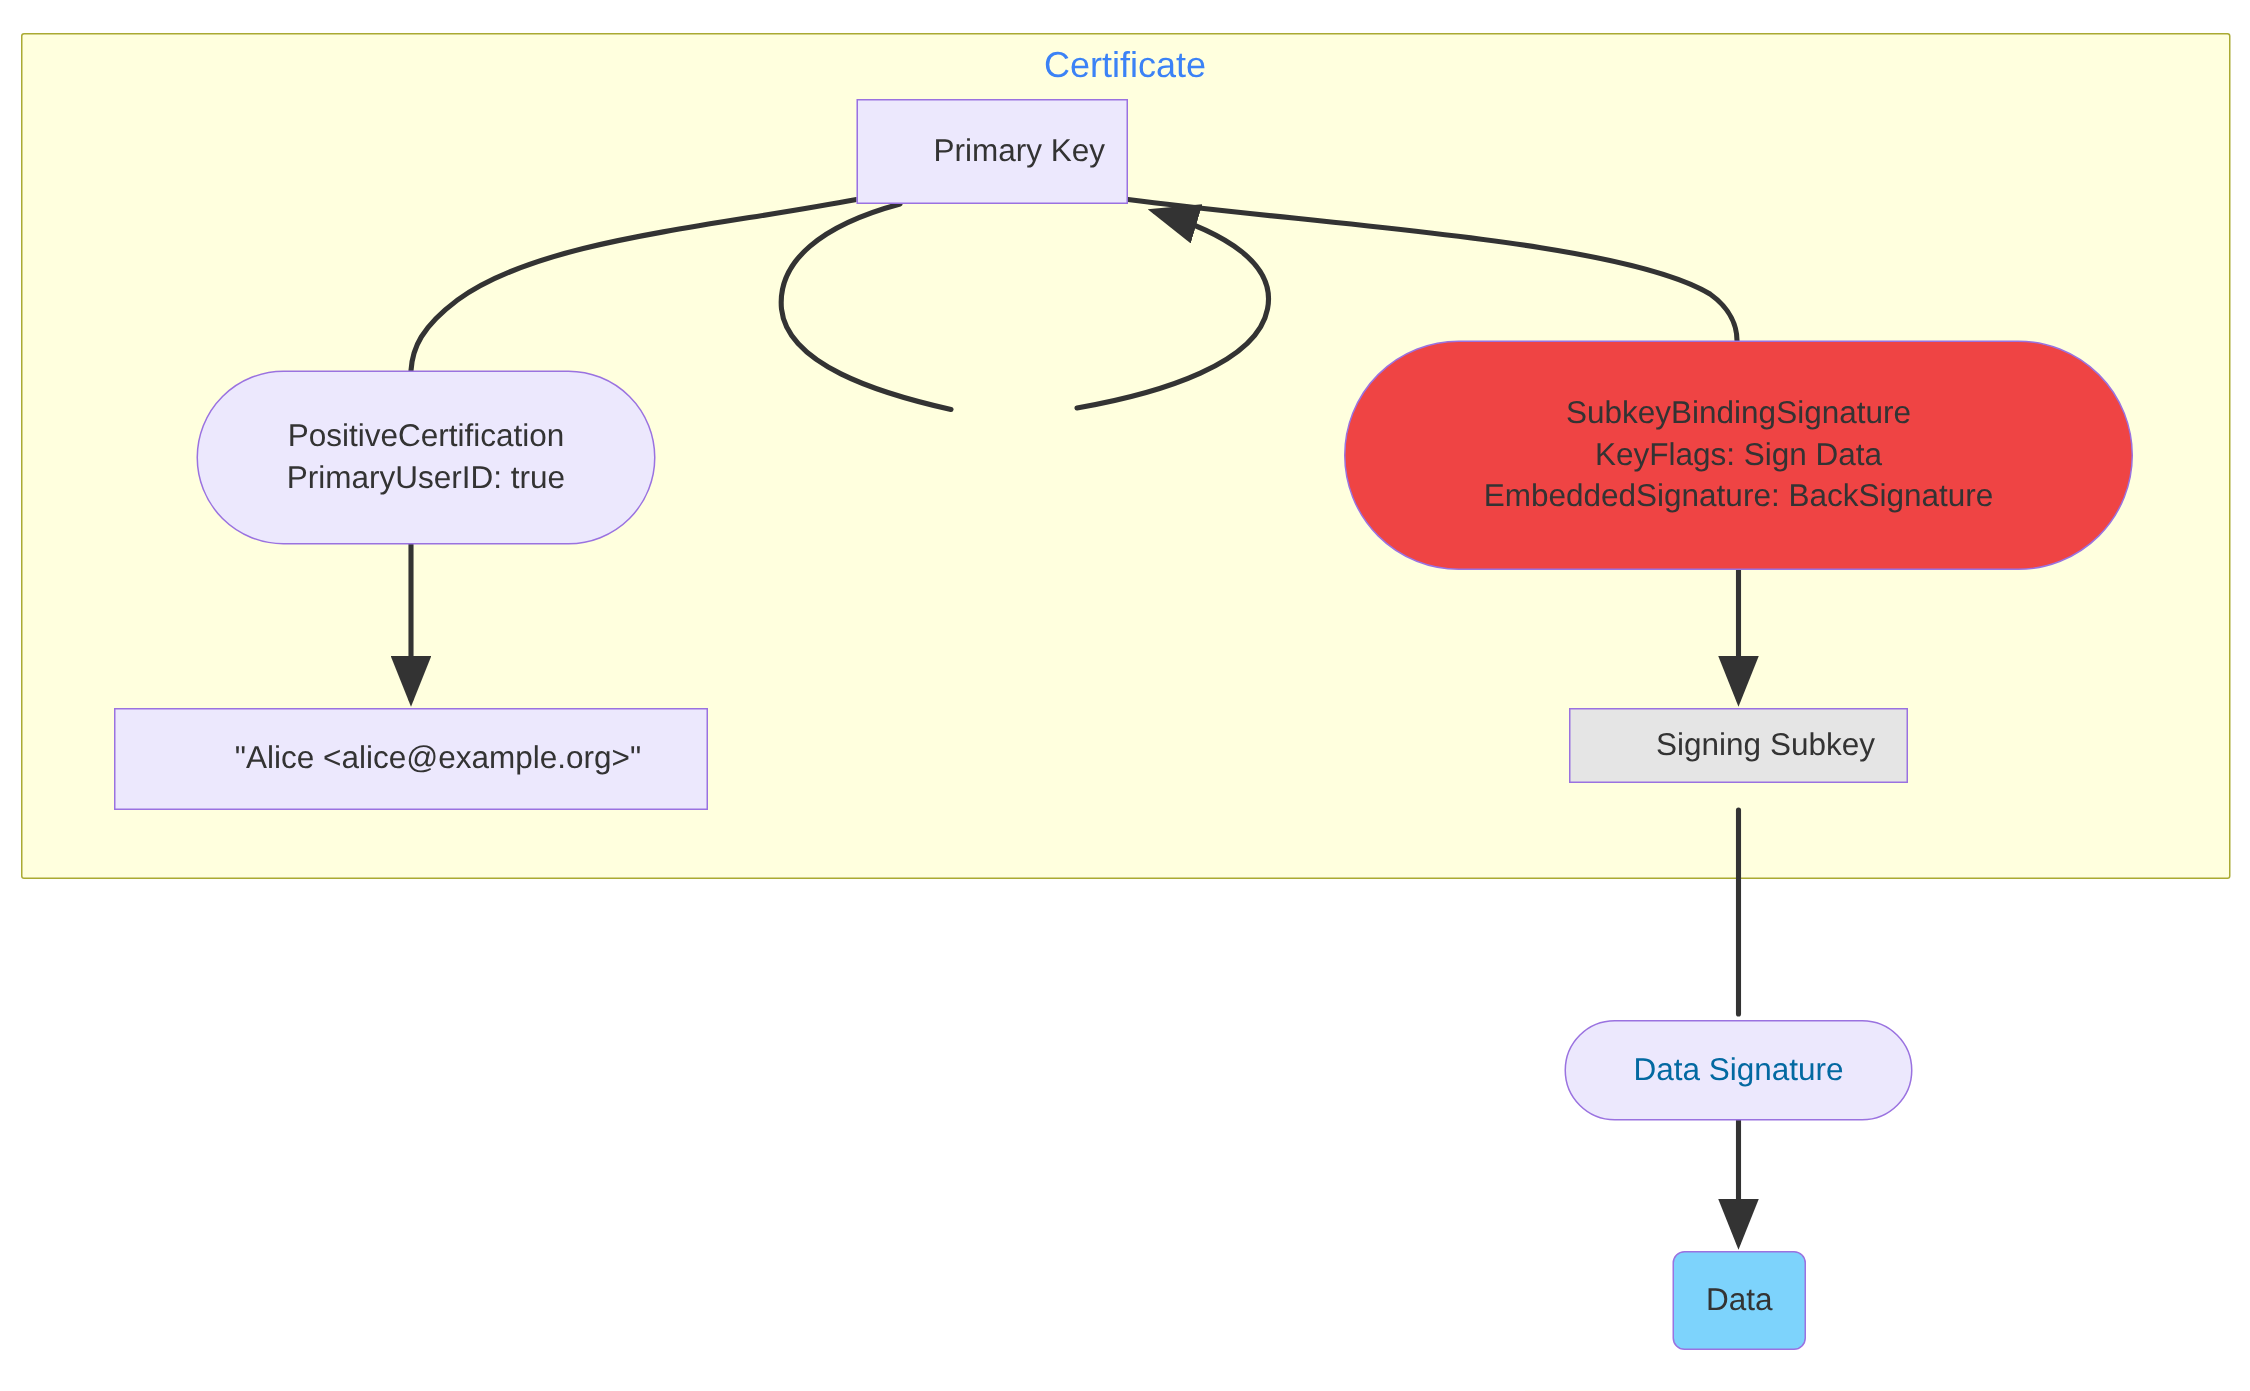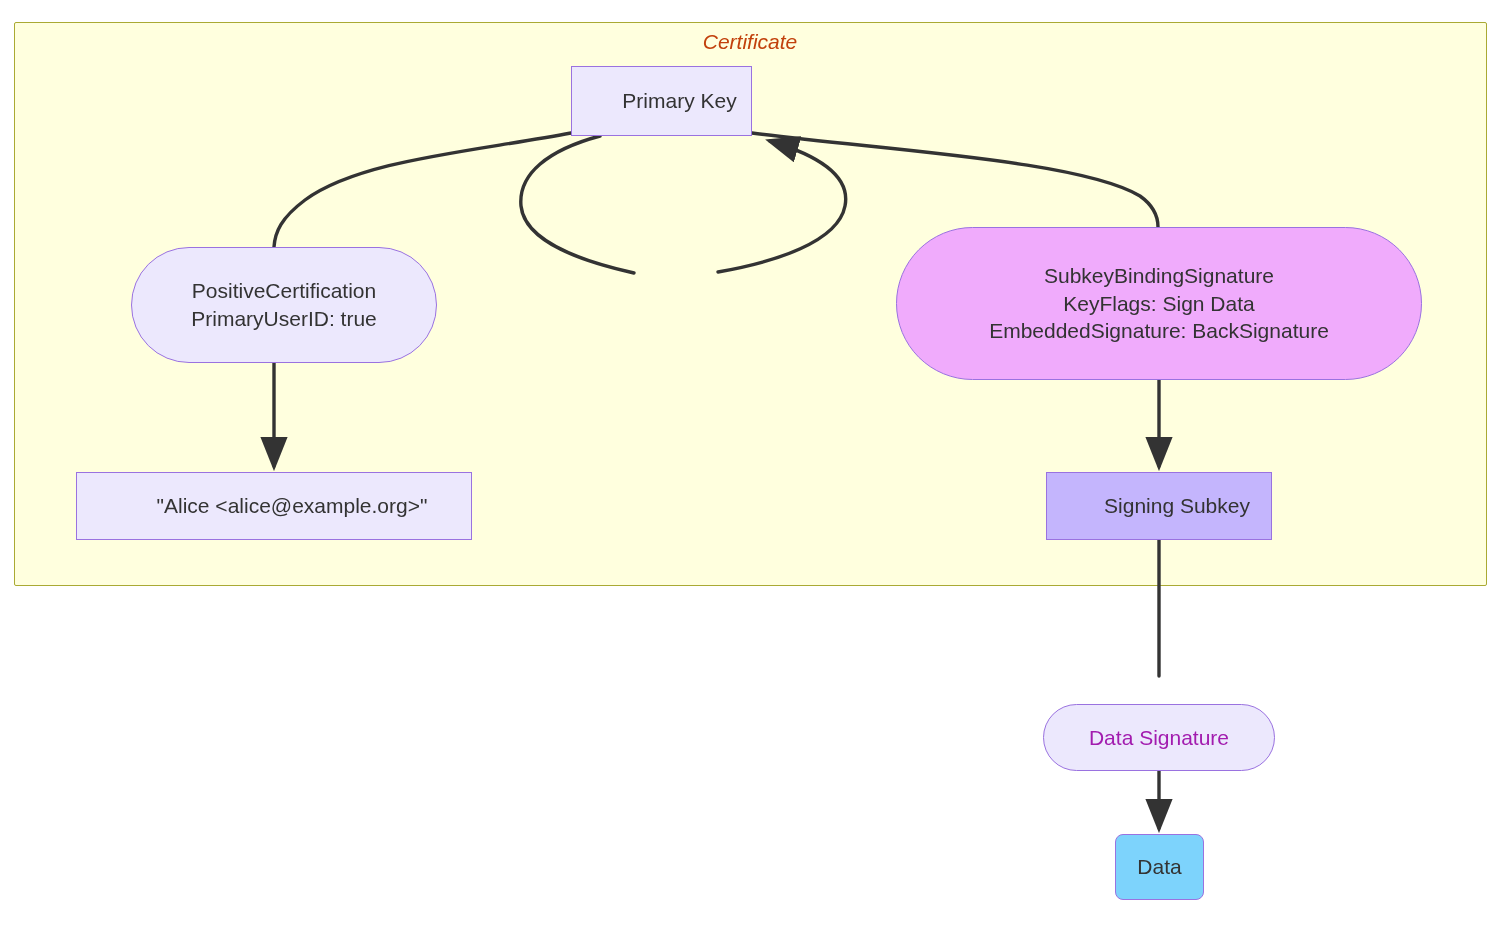--- a/index.html
+++ b/index.html
@@ -44,26 +44,25 @@
 
   .subgraph {
     position: absolute;
     box-sizing: border-box;
     background: #FFFFDE;
     border: 1.6px solid #AAAA33;
     border-radius: 2px;
   }
   .subgraph-label {
     position: absolute;
-    font-size: 21px;
-    color: #c2410c;
+    font-size: 24px;
+    color: #3b82f6;
     text-align: center;
     white-space: nowrap;
     transform: translateX(-50%);
-    font-style: italic;
   }
 </style>
 </head>
 <body>
 
 <div id="canvas" style="background: rgb(255, 255, 255);">
 
   <div class="subgraph" id="subgraph-certificate" style="left: 14px; top: 22px; width: 1473px; height: 564px; background: rgb(255, 255, 222); border-color: rgb(170, 170, 51);"></div>
   <div class="subgraph-label" id="subgraph-certificate-label" style="left: 750px; top: 30px;">Certificate</div>
 
@@ -90,25 +89,25 @@
 
     <path d="M 1159,743 L 1159,828" fill="none" stroke="#333333" stroke-width="3.4" stroke-linecap="round" marker-end="url(#arrowhead)"></path>
   </svg>
 
   <div class="node rect" id="node-primary-key" style="left: 571px; top: 66px; width: 181px; height: 70px; background: rgb(236, 232, 253); border-color: rgb(154, 114, 224); color: rgb(51, 51, 51);">Primary Key</div>
 
   <div class="node stadium" id="node-positive-certification" style="left: 131px; top: 247px; width: 306px; height: 116px; background: rgb(236, 232, 253); border-color: rgb(154, 114, 224); color: rgb(51, 51, 51);">PositiveCertification
 PrimaryUserID: true</div>
 
 
-  <div class="node stadium" id="node-subkey-binding-signature" style="left: 896px; top: 227px; width: 526px; height: 153px; background: #f0abfc; border-color: rgb(154, 114, 224); color: rgb(51, 51, 51);">SubkeyBindingSignature
+  <div class="node stadium" id="node-subkey-binding-signature" style="left: 896px; top: 227px; width: 526px; height: 153px; background: #ef4444; border-color: rgb(154, 114, 224); color: rgb(51, 51, 51);">SubkeyBindingSignature
 KeyFlags: Sign Data
 EmbeddedSignature: BackSignature</div>
 
   <div class="node rect" id="node-user-id" style="left: 76px; top: 472px; width: 396px; height: 68px; background: rgb(236, 232, 253); border-color: rgb(154, 114, 224); color: rgb(51, 51, 51);">"Alice &lt;alice@example.org&gt;"</div>
 
-  <div class="node rect" id="node-signing-subkey" style="left: 1046px; top: 472px; width: 226px; height: 68px; background: #c4b5fd; border-color: rgb(154, 114, 224); color: rgb(51, 51, 51);">Signing Subkey</div>
+  <div class="node rect" id="node-signing-subkey" style="left: 1046px; top: 472px; width: 226px; height: 50px; background: #e5e5e5; border-color: rgb(154, 114, 224); color: rgb(51, 51, 51);">Signing Subkey</div>
 
-  <div class="node stadium" id="node-data-signature" style="left: 1043px; top: 704px; width: 232px; height: 67px; background: rgb(236, 232, 253); border-color: rgb(154, 114, 224); color: #a21caf;">Data Signature</div>
+  <div class="node stadium" id="node-data-signature" style="left: 1043px; top: 680px; width: 232px; height: 67px; background: rgb(236, 232, 253); border-color: rgb(154, 114, 224); color: #0369a1;">Data Signature</div>
 
   <div class="node rounded" id="node-data" style="left: 1115px; top: 834px; width: 89px; height: 66px; background: #7dd3fc; border-color: rgb(154, 114, 224); color: rgb(51, 51, 51);">Data</div>
 
 </div>
 
 </body></html>

